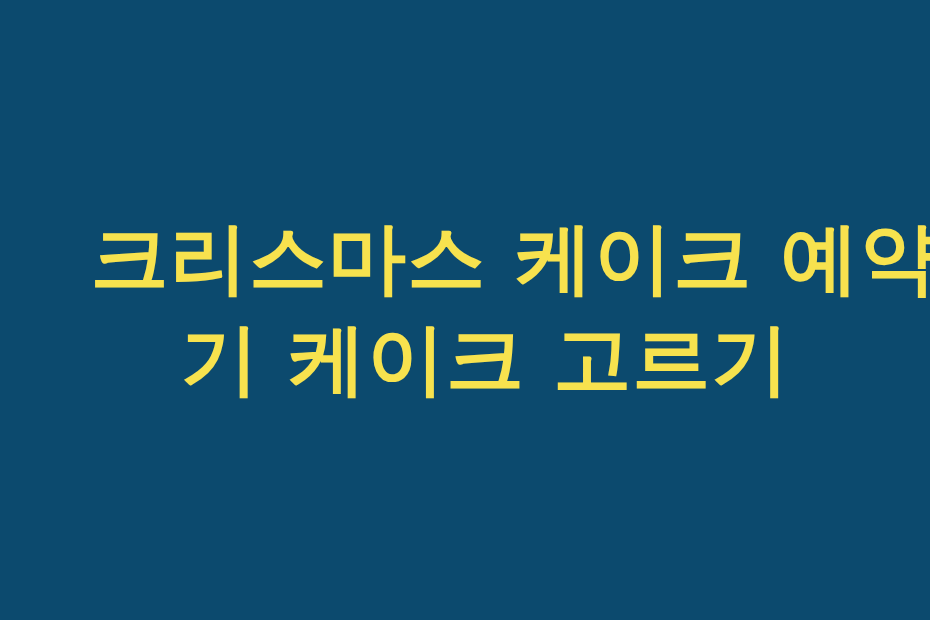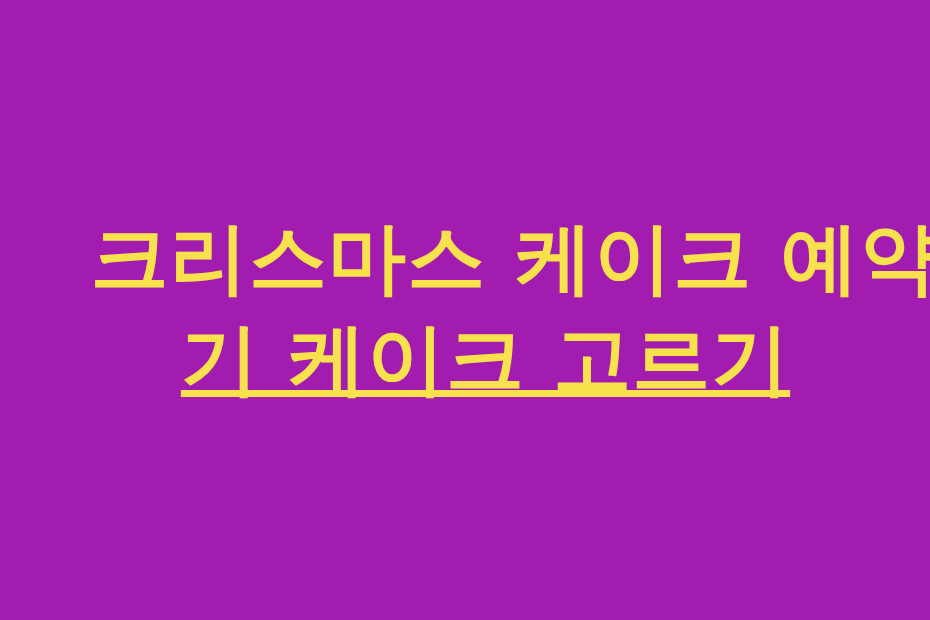--- a/index.html
+++ b/index.html
@@ -47,26 +47,26 @@
     font-weight: 700;
     letter-spacing: 0.5px;
     white-space: nowrap;
     text-rendering: optimizeLegibility;
     -webkit-font-smoothing: antialiased;
   }
 
   
   .title-line--1 { letter-spacing: 1.2px; }
   .title-line--2 { letter-spacing: 0.6px; }
-  .title-line--3 { letter-spacing: 1.0px; text-decoration: underline; }
+  .title-line--3 { letter-spacing: 1.0px; }
 </style>
 </head>
 <body>
 
-<div id="thumbnail-card" style="background: #a21caf; padding-left: 41px;">
+<div id="thumbnail-card" style="background: #0c4a6e; padding-left: 41px;">
 
   <div id="title-block">
 
     <span class="title-line title-line--1" style="color: rgb(247, 226, 78);">크리스마스 케이크 예약</span>
 
 
     <span class="title-line title-line--3" style="color: rgb(247, 226, 78);">기 케이크 고르기</span>
 
   </div>
 

